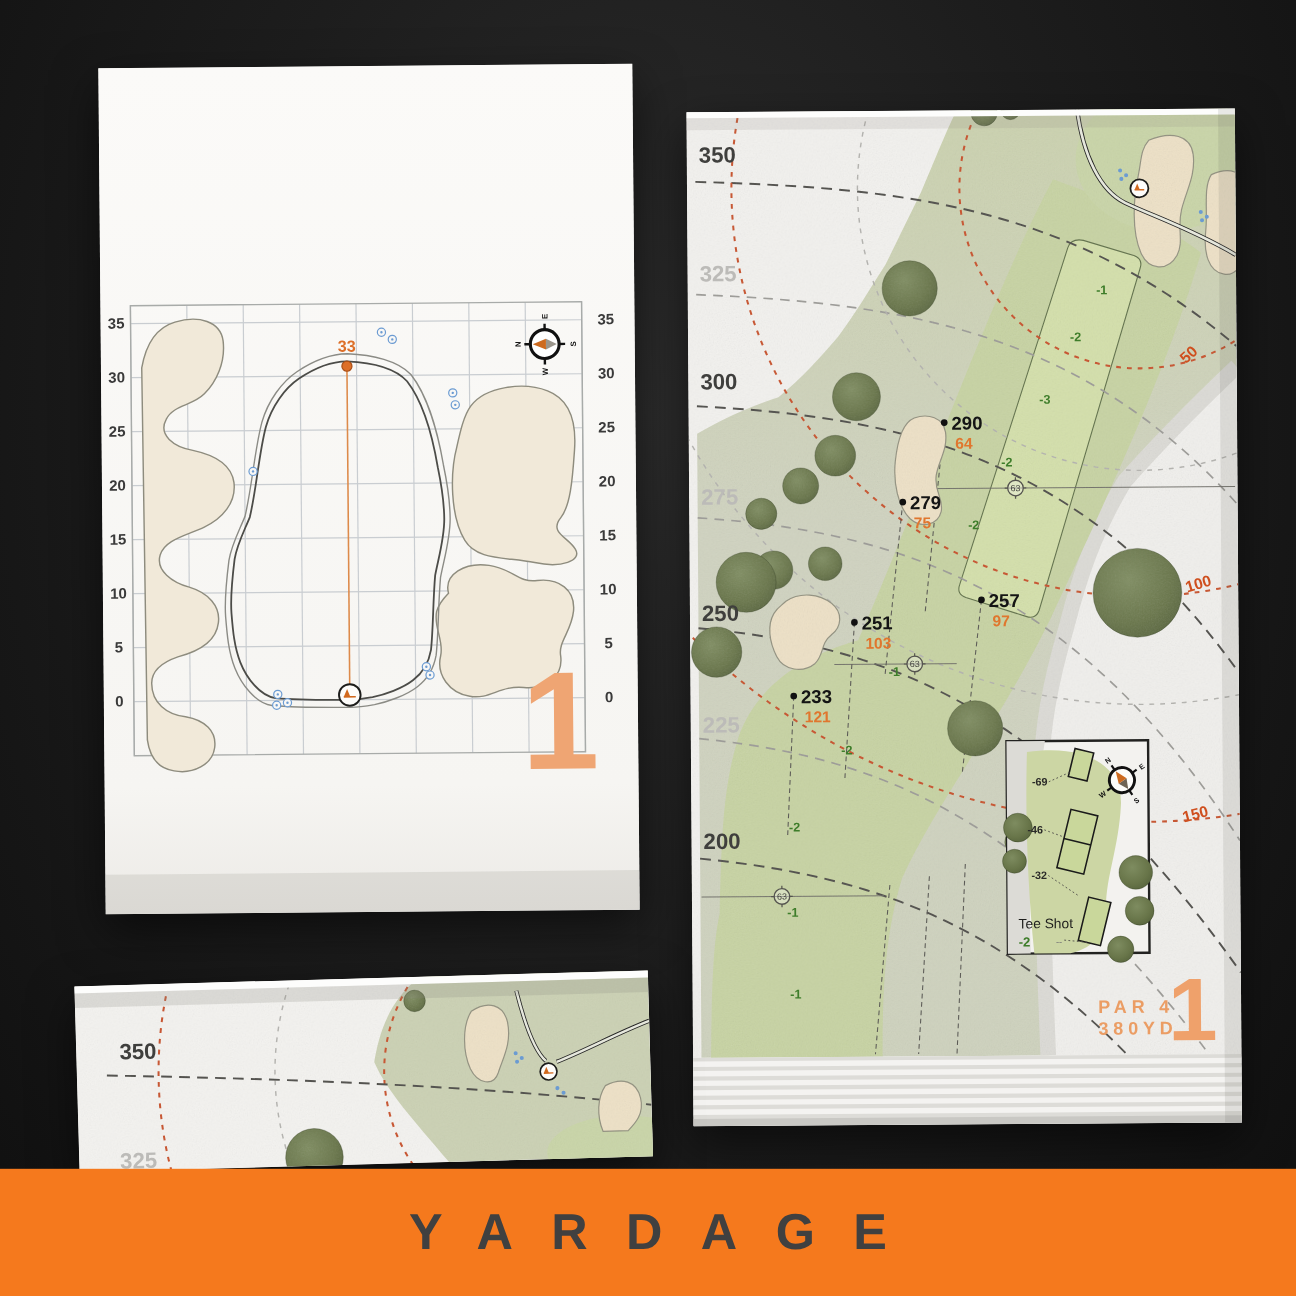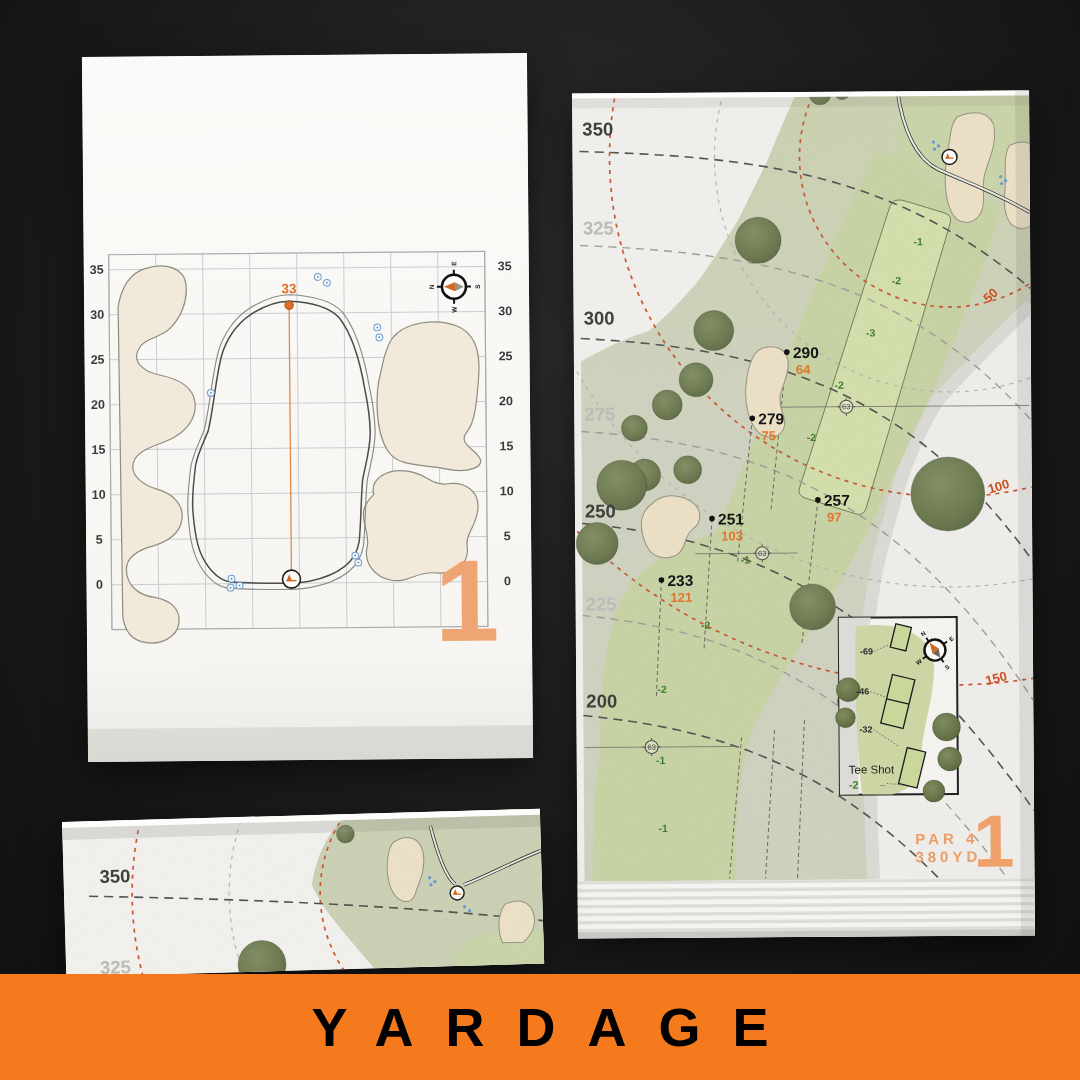--- a/index.html
+++ b/index.html
@@ -16,21 +16,21 @@
   .page svg{display:block;}
   .page-left{left:85px;top:55px;width:445px;height:705px;transform:rotate(-0.5deg);background:#f8f7f5;}
   .page-right{left:575px;top:92px;width:457px;height:845px;transform:rotate(-0.4deg);background:#f3f2ef;}
   .page-peek{left:62px;top:822px;width:478px;height:155px;transform:rotate(-1.6deg);transform-origin:left top;background:#f4f3f0;}
   .banner{
     position:absolute;left:0;top:974px;width:1080px;height:106px;
     background:#f5791d;display:flex;align-items:center;justify-content:center;
     z-index:10;
   }
   .banner span{
-    color:#000000;font-size:54px;font-weight:bold;letter-spacing:32px;padding-left:32px;text-align:center;
+    color:#404040;font-size:42px;font-weight:bold;letter-spacing:32px;padding-left:32px;text-align:center;
   }
   text{font-family:"Liberation Sans", sans-serif;}
 </style>
 </head>
 <body>
 
 <div class="scene">
 
   <div class="page page-left">
   <svg viewBox="0 0 445 705" width="445" height="705">

